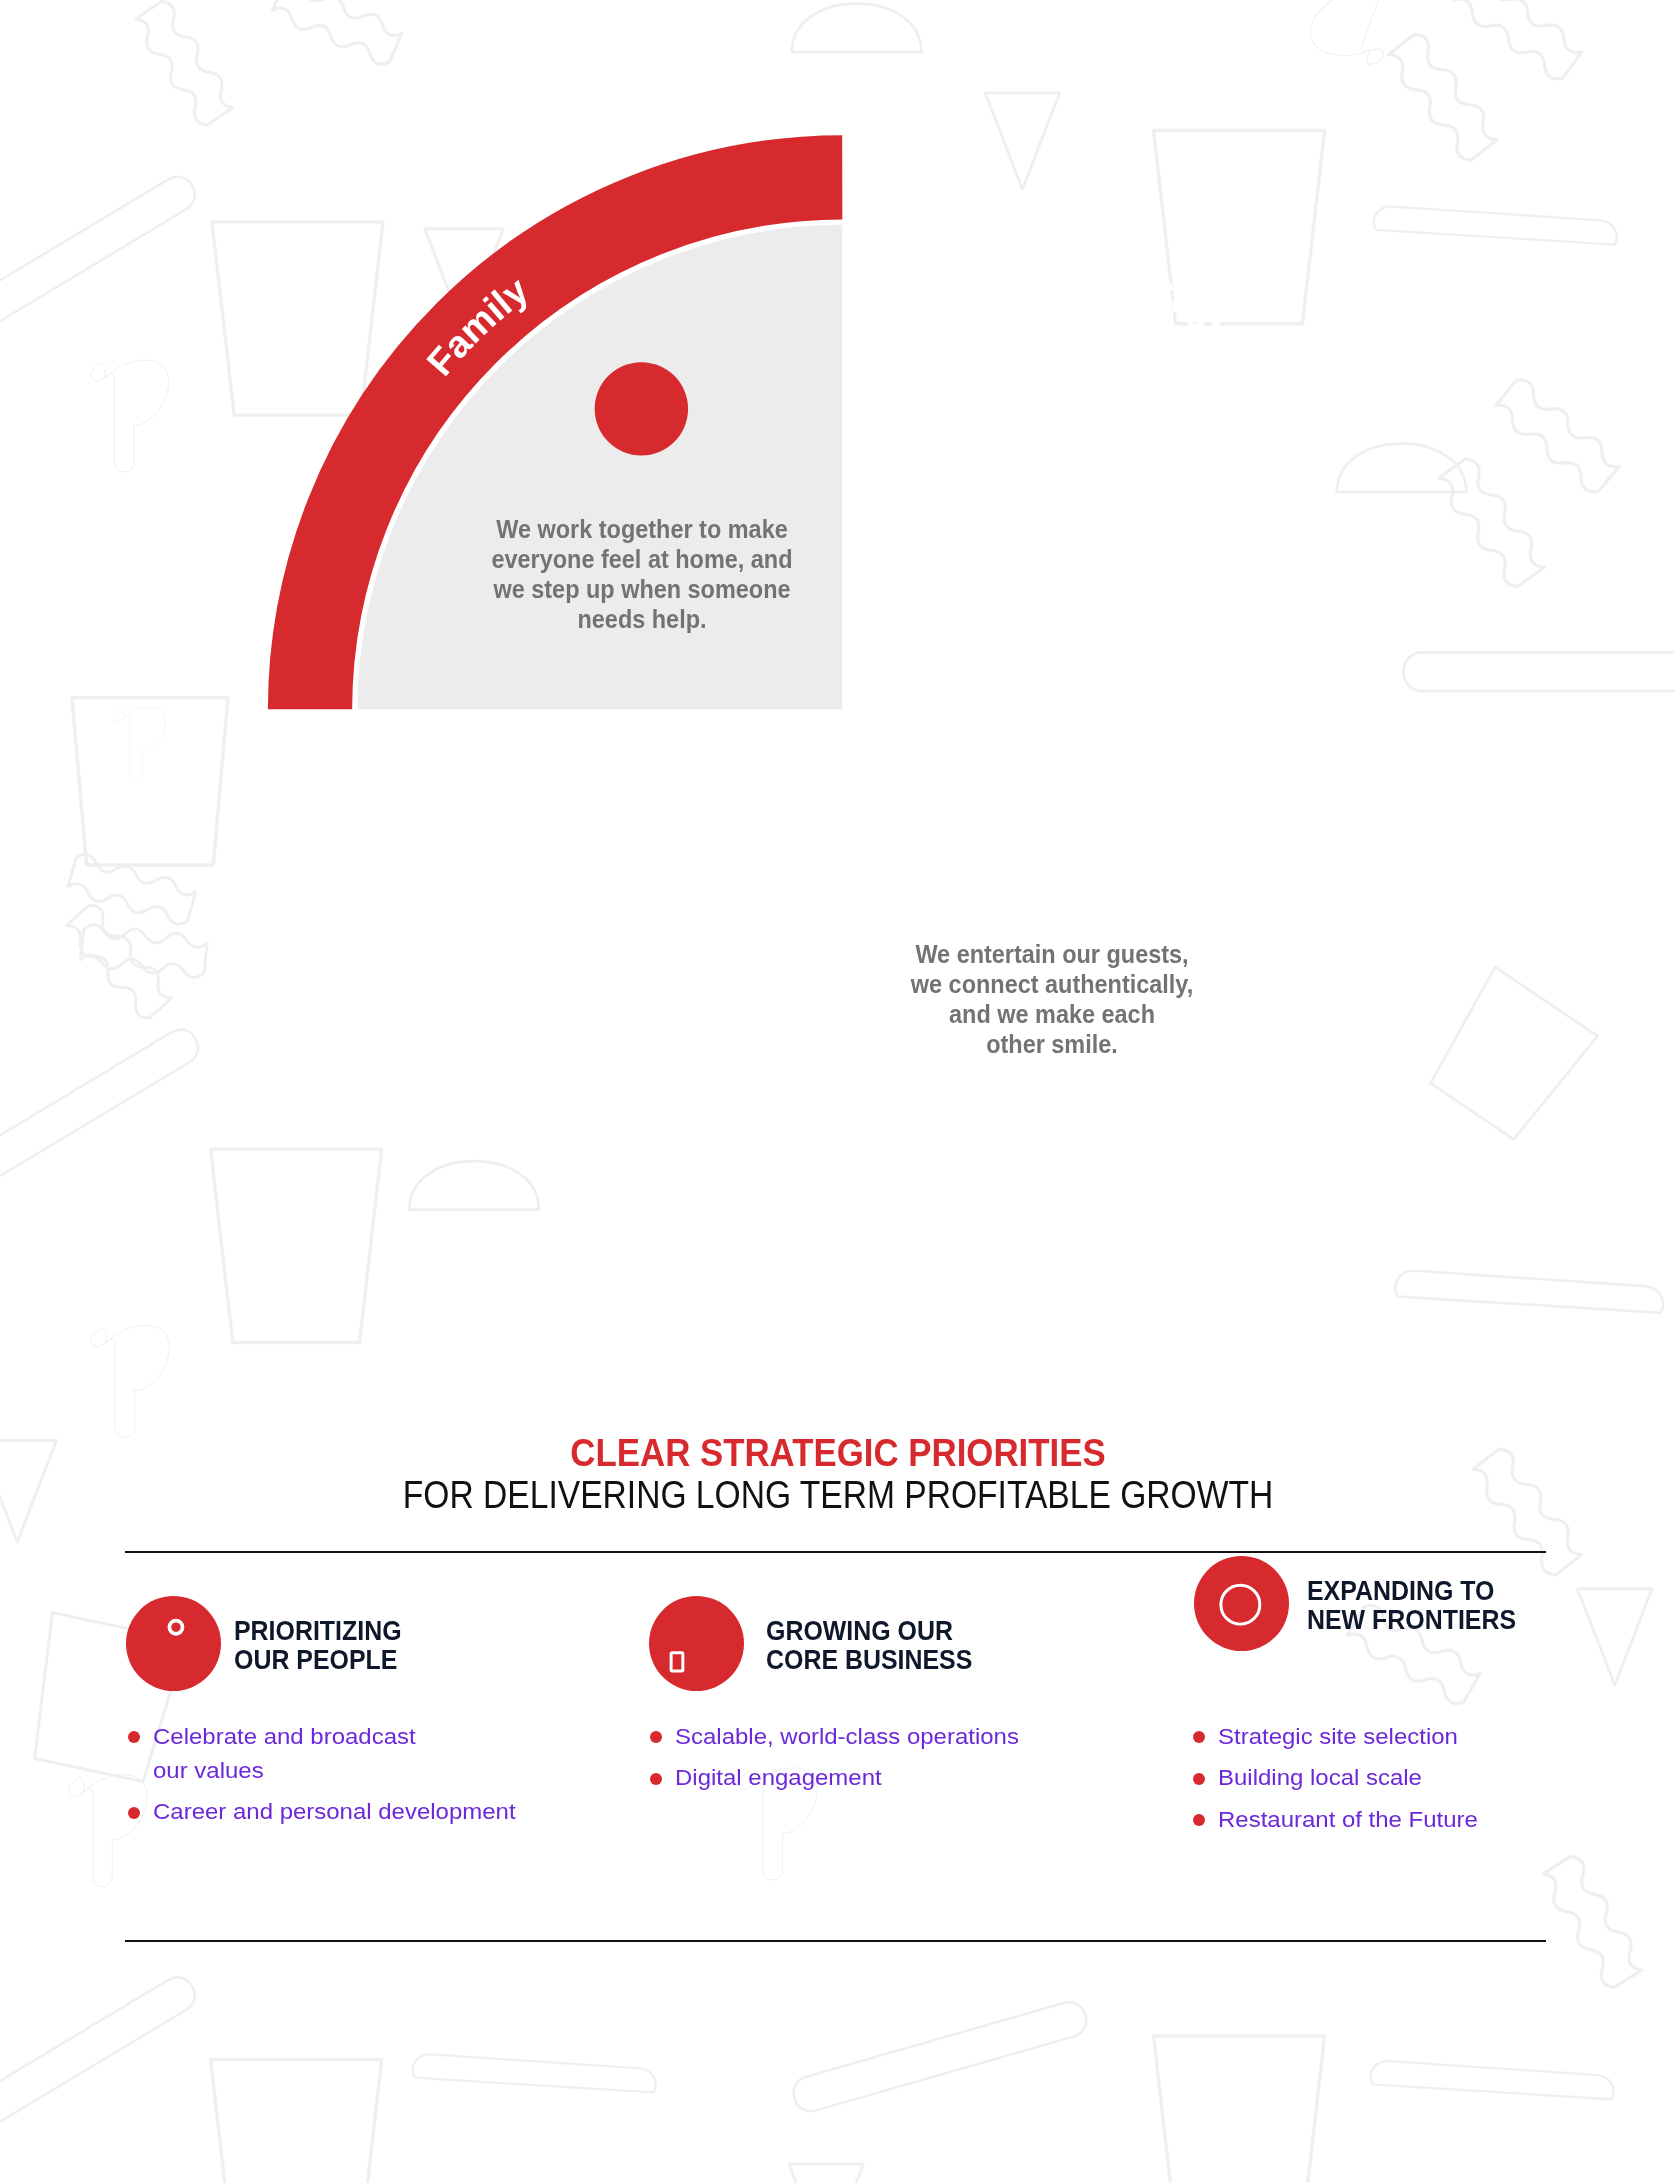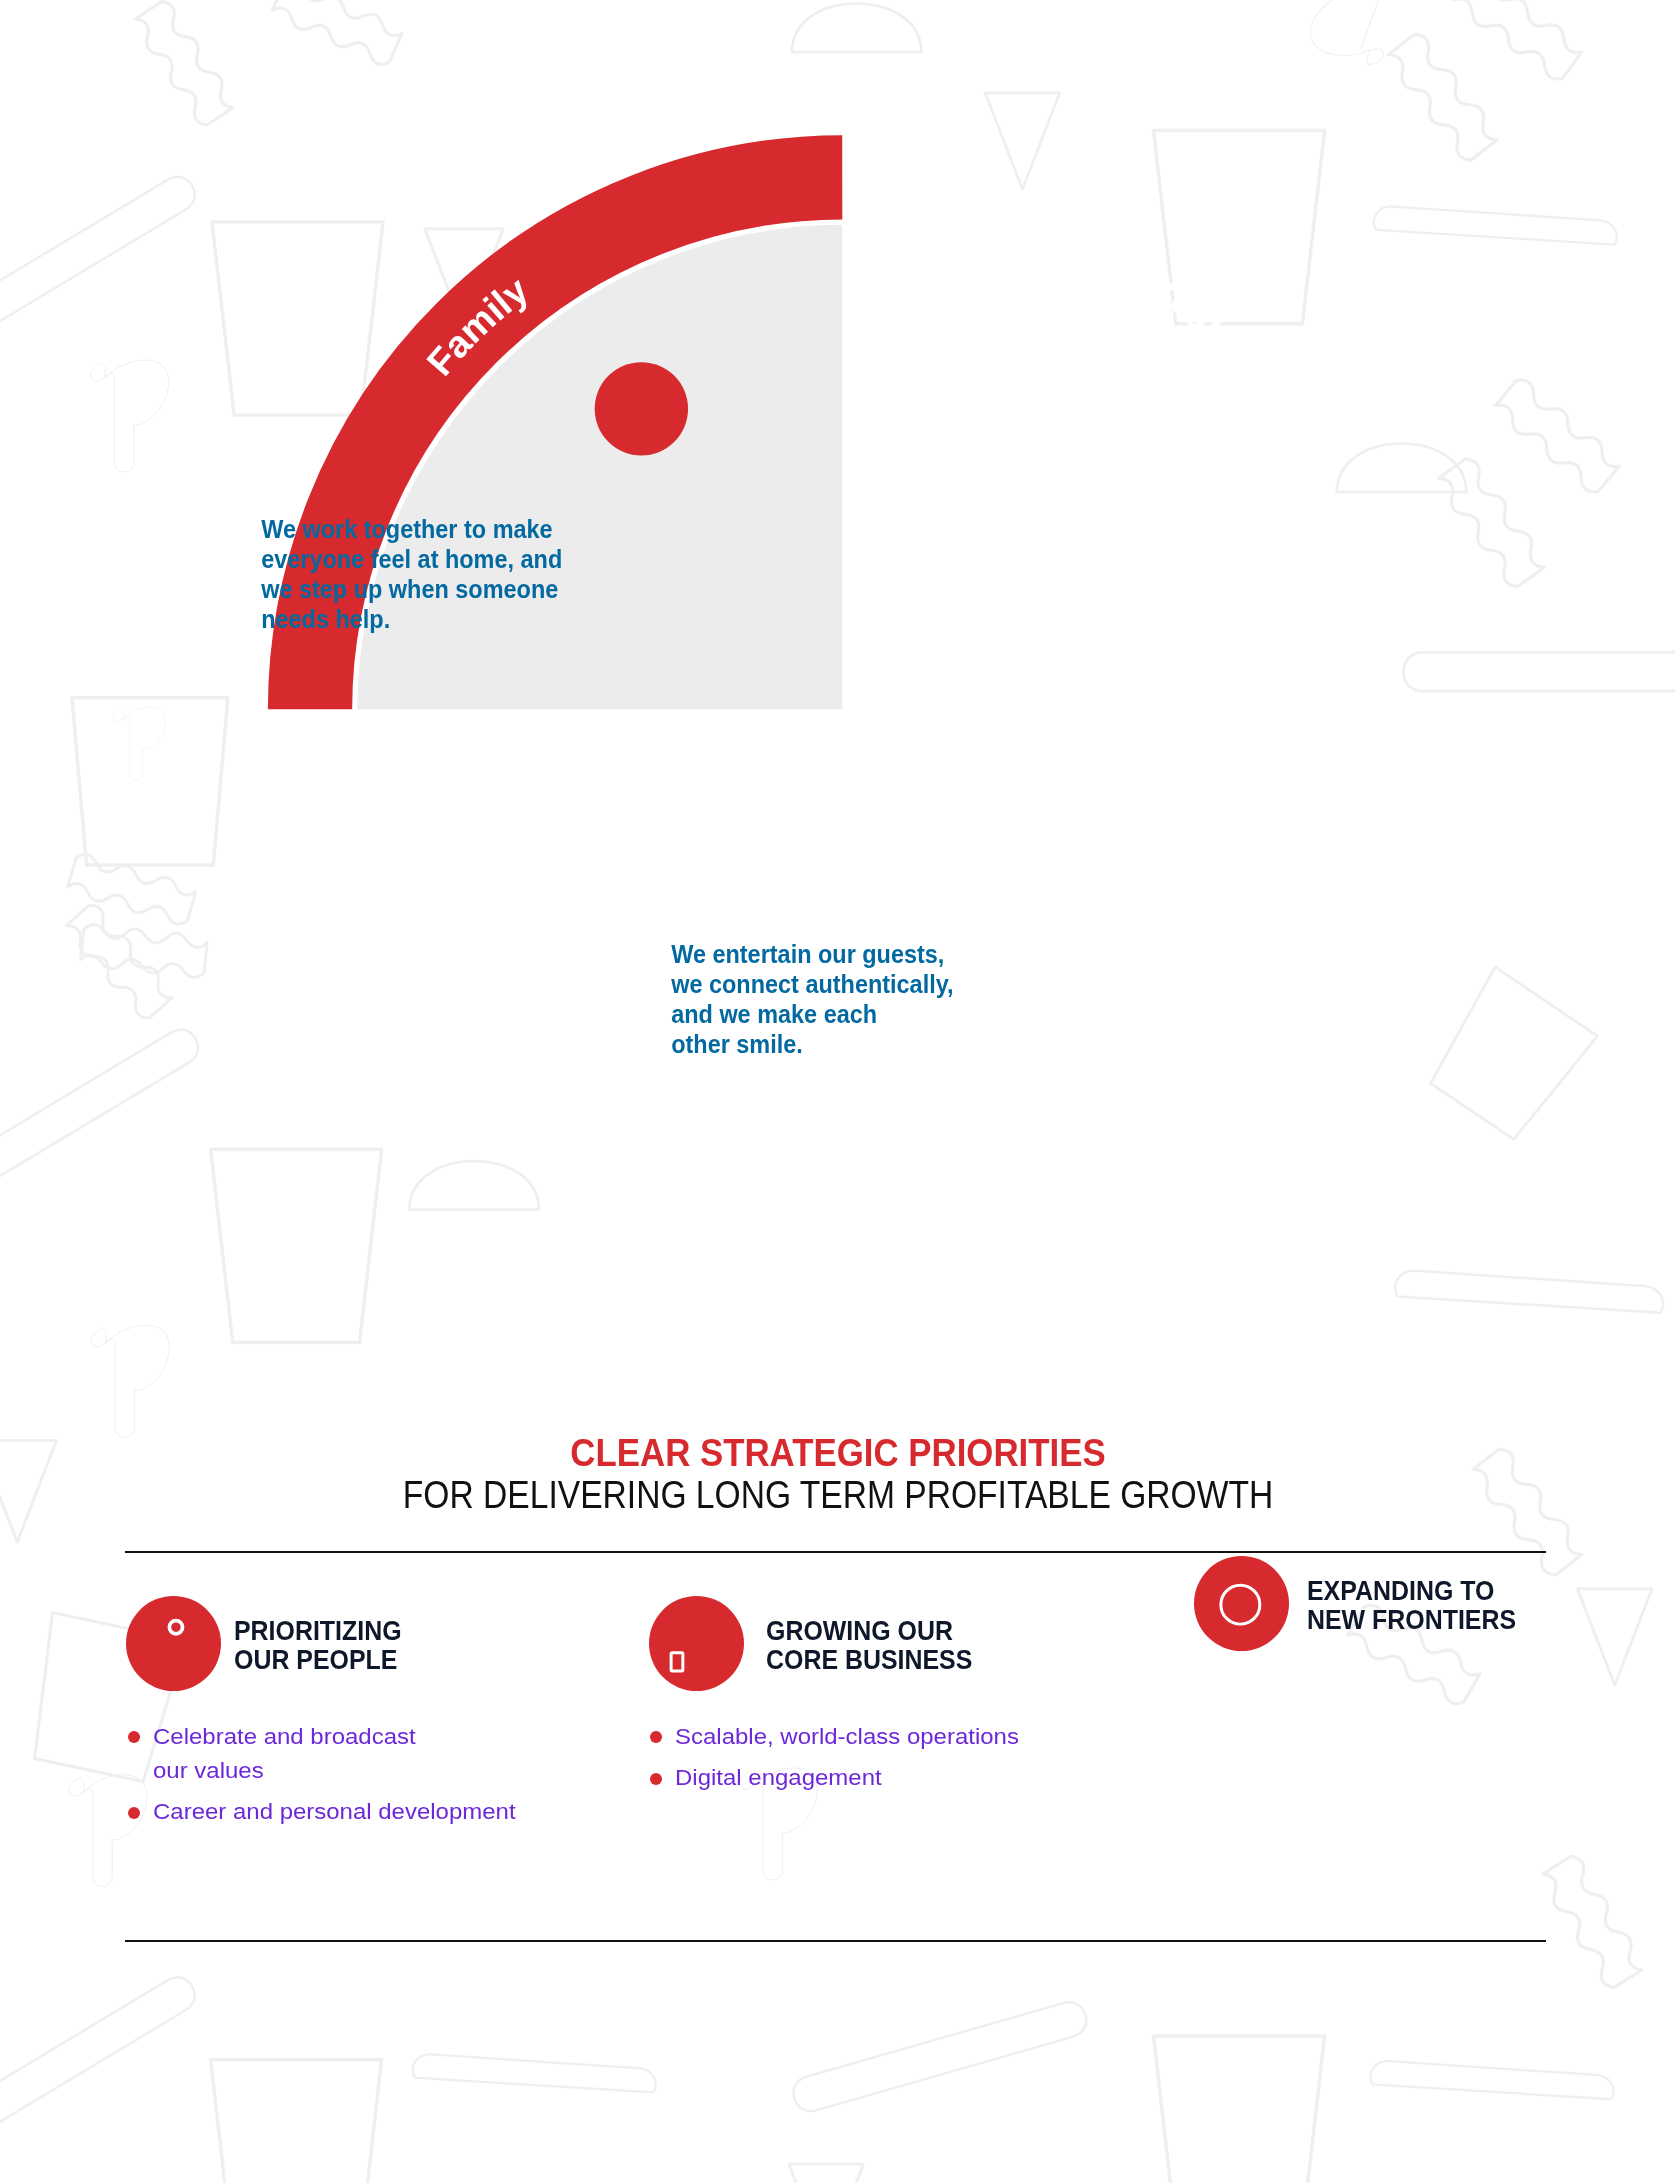--- a/index.html
+++ b/index.html
@@ -4,21 +4,21 @@
 <title>Portillo's Values and Strategic Priorities</title>
 <style>
   html,body{margin:0;padding:0;}
   body{width:1676px;height:2183px;background:#ffffff;position:relative;overflow:hidden;
        font-family:"Liberation Sans",sans-serif;}
   .layer{position:absolute;left:0;top:0;width:1676px;height:2183px;}
   #bg{z-index:0;}
   #wheel{z-index:2;}
   #overlay{z-index:3;}
 
-  .qtext{position:absolute;font-weight:700;color:#0369a1;
+  .qtext{position:absolute;text-align:center;font-weight:700;color:#737373;
          font-size:25px;line-height:30px;
          font-family:"Liberation Sans",sans-serif;}
   .qtext > div{transform:scaleX(0.938);white-space:nowrap;}
 
   .headline{position:absolute;left:0;width:1676px;text-align:center;white-space:nowrap;}
   .hl-red{color:#D72A2F;font-weight:700;font-size:39px;transform:scaleX(0.893);}
   .hl-black{color:#111;font-weight:400;font-size:38px;transform:scaleX(0.884);}
 
   .rule{position:absolute;background:#111;height:2px;}
 
@@ -487,15 +487,29 @@
     <li class="bitem">
       <span class="bdot"></span>
       <span>Scalable, world-class operations</span>
     </li>
     <li class="bitem">
       <span class="bdot"></span>
       <span>Digital engagement</span>
     </li>
   </ul>
 
+  <ul class="blist" style="left:1218px;top:1720px;width:420px;">
+    <li class="bitem">
+      <span class="bdot"></span>
+      <span>Strategic site selection</span>
+    </li>
+    <li class="bitem">
+      <span class="bdot"></span>
+      <span>Building local scale</span>
+    </li>
+    <li class="bitem">
+      <span class="bdot"></span>
+      <span>Restaurant of the Future</span>
+    </li>
+  </ul>
 
 </div>
 
 
 </body></html>

